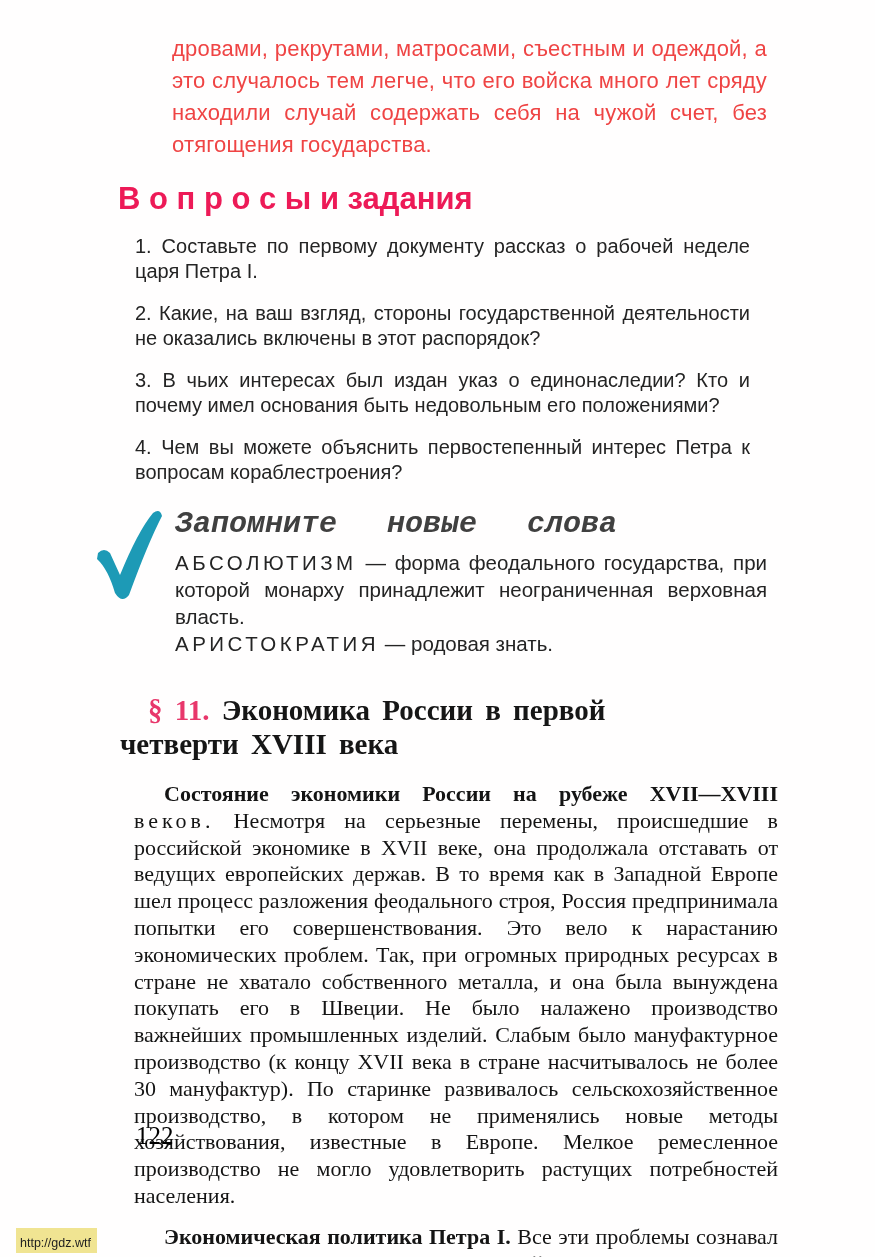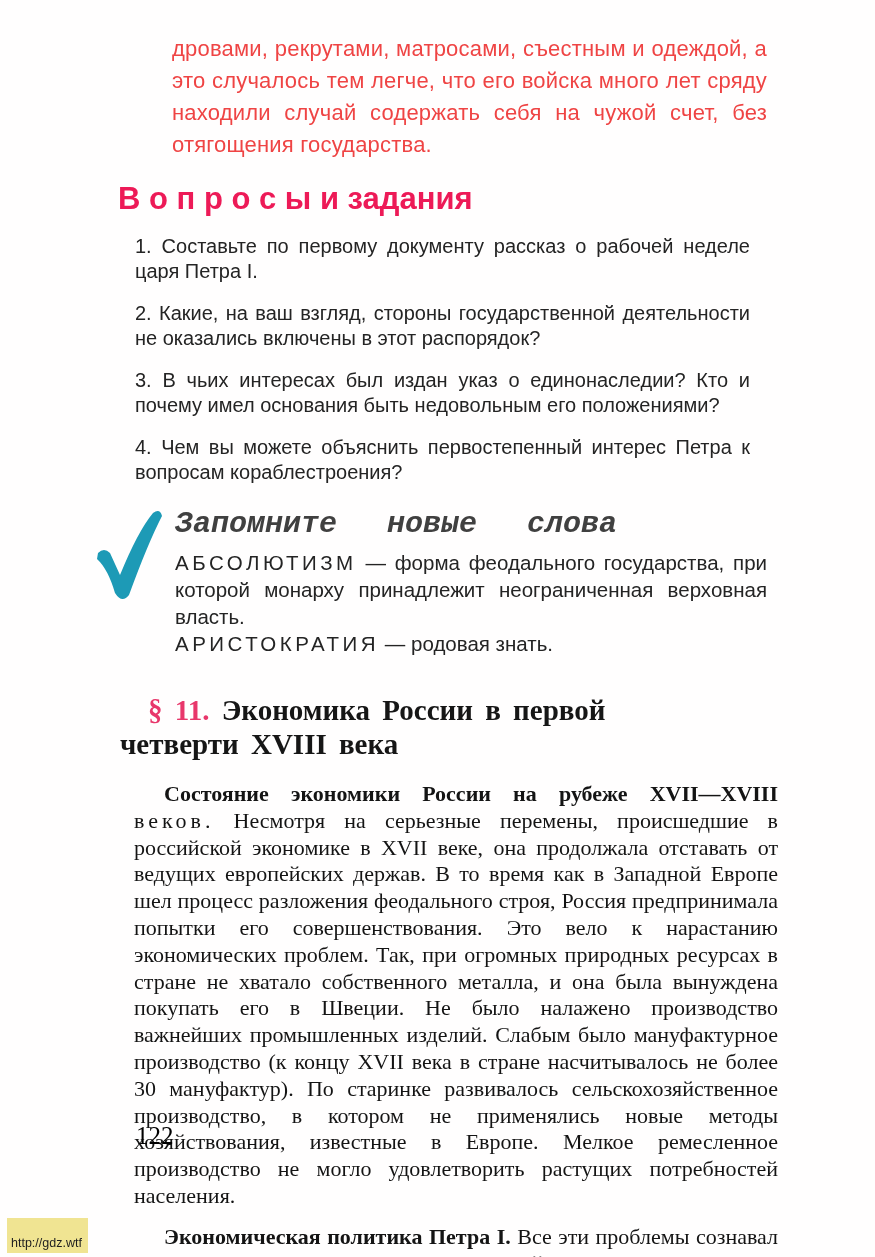--- a/index.html
+++ b/index.html
@@ -98,25 +98,25 @@
   .page-number {
     position: absolute;
     left: 136px;
     top: 1122px;
     font-family: "Liberation Serif", serif;
     font-size: 25px;
     color: #000000;
   }
   .watermark {
     position: absolute;
-    left: 7px;
+    left: 16px;
     bottom: 4px;
     background: #f0e492;
     font-size: 12.5px;
-    padding: 18px 6px 3px 4px;
+    padding: 8px 6px 3px 4px;
     color: #1e1e1e;
   }
 </style>
 </head>
 <body>
 
 <div class="page">
 
   <p class="intro">дровами, рекрутами, матросами, съестным и одеждой, а это случалось тем легче, что его войска много лет сряду находили случай содержать себя на чужой счет, без отягощения государства.</p>
 

